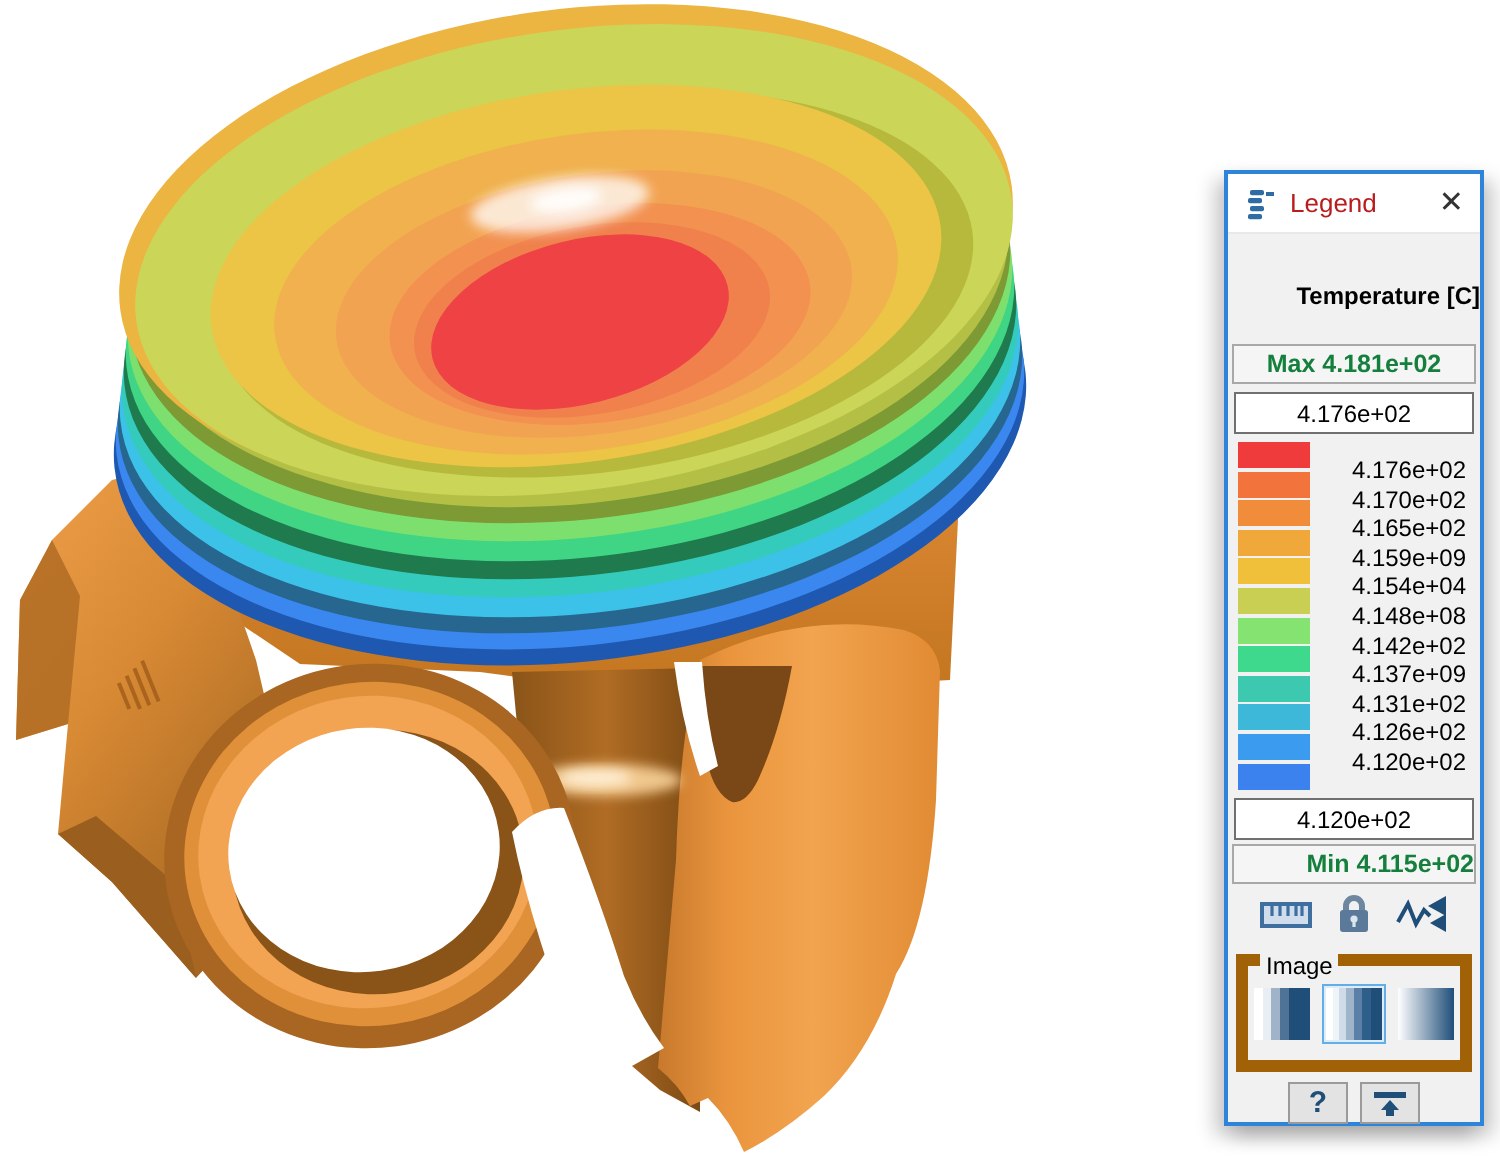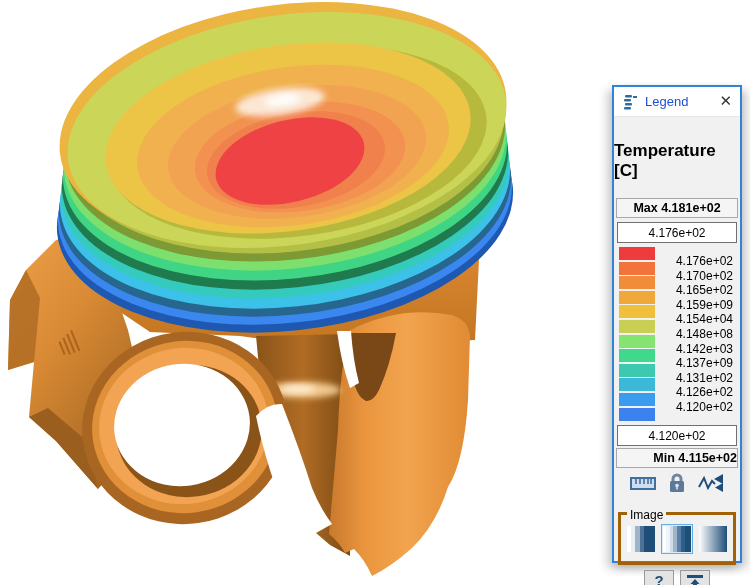--- a/index.html
+++ b/index.html
@@ -10,45 +10,45 @@
   .viewport{position:absolute;left:0;top:0;width:612px;height:585px;}
   .viewport svg{display:block;}
 
   
   .legend-panel{position:absolute;left:612px;top:85px;width:130px;height:478px;
     box-sizing:border-box;background:#f1f1f1;border:2px solid #2e84d8;
     box-shadow:-5px 5px 9px rgba(0,0,0,.20),5px 5px 9px rgba(0,0,0,.20);
     font-size:12px;}
   .lp-header{height:29px;background:#ffffff;display:flex;align-items:center;
     padding:0 8px;border-bottom:1px solid #e8e8e8;}
-  .lp-title{margin-left:7px;font-size:13px;color:#1d4ed8;}
+  .lp-title{margin-left:7px;font-size:13px;color:#b91c1c;}
   .lp-close{margin-left:auto;font-size:15px;line-height:15px;color:#333;cursor:pointer;
     font-family:"DejaVu Sans",sans-serif;}
-  .field-title{margin-top:24px;text-align:left;font-weight:bold;font-size:17px;color:#000;}
+  .field-title{margin-top:24px;text-align:right;font-weight:bold;font-size:12px;color:#000;}
   .limit-bar{margin:17px 2px 0 2px;height:18px;line-height:18px;background:#f5f5f5;
-    border:1px solid #a8a8a8;text-align:center;font-weight:bold;font-size:12.5px;color:#000000;}
+    border:1px solid #a8a8a8;text-align:center;font-weight:bold;font-size:12.5px;color:#15803d;}
   .limit-bar.min{margin-top:2px;text-align:right;}
   .edit-box{display:block;box-sizing:border-box;width:calc(100% - 6px);margin:4px 3px 0 3px;
     height:21px;border:1px solid #707070;background:#fff;text-align:center;font-size:12px;
     font-family:"Liberation Sans",sans-serif;color:#000;padding:0;}
   .edit-box.min{margin-top:2px;}
 
   .scale{position:relative;height:176px;margin-top:4px;}
   .sw-col{position:absolute;left:5px;top:0;width:36px;}
   .sw{height:13.1px;margin-bottom:1.5px;}
   .lb-col{position:absolute;left:44px;right:7px;top:7px;}
   .lb{height:14.6px;line-height:14.6px;text-align:right;font-size:12px;color:#000;
       white-space:nowrap;}
 
   .tools-row{height:26px;margin-top:2px;display:flex;align-items:center;
     justify-content:center;gap:11px;}
   .tool-btn{display:flex;align-items:center;cursor:pointer;}
 
-  .image-group{position:relative;margin:16px 4px 0 4px;height:38px;
-    border:3px solid #a16207;padding-top:9px;box-sizing:content-box;}
+  .image-group{position:relative;margin:7px 4px 0 4px;height:38px;
+    border:6px solid #a16207;padding-top:9px;box-sizing:content-box;}
   .image-group-label{position:absolute;top:-7px;left:6px;background:#f1f1f1;
     padding:0 3px;font-size:12px;color:#000;}
   .thumbs{display:flex;justify-content:center;gap:4px;}
   .thumb{width:28px;height:26px;border:1px solid transparent;padding:1px;cursor:pointer;}
   .thumb .grad{width:100%;height:100%;}
   .thumb.selected{border:1px solid #63aee6;background:#dcedf9;}
   .g1{background:linear-gradient(90deg,#ffffff 0 16%,#e9eef4 16% 30%,#9fb4c8 30% 46%,
       #4f7396 46% 62%,#1f4e79 62% 100%);}
   .g2{background:linear-gradient(90deg,#ffffff 0 12%,#eff4f9 12% 24%,#cfdce8 24% 36%,
       #9fb4c8 36% 50%,#5b7fa6 50% 64%,#2d5f8a 64% 80%,#1f4e79 80% 100%);}
@@ -194,21 +194,21 @@
       <div class="sw" style="background: rgb(59, 155, 239);"></div>
       <div class="sw" style="background: rgb(59, 130, 238);"></div>
     </div>
     <div class="lb-col">
       <div class="lb">4.176e+02</div>
       <div class="lb">4.170e+02</div>
       <div class="lb">4.165e+02</div>
       <div class="lb">4.159e+09</div>
       <div class="lb">4.154e+04</div>
       <div class="lb">4.148e+08</div>
-      <div class="lb">4.142e+03</div>
+      <div class="lb">4.142e+02</div>
       <div class="lb">4.137e+09</div>
       <div class="lb">4.131e+02</div>
       <div class="lb">4.126e+02</div>
       <div class="lb">4.120e+02</div>
     </div>
   </div>
 
   <input class="edit-box min" type="text" value="4.120e+02" style="">
 
   <div class="limit-bar min">Min  4.115e+02</div>

